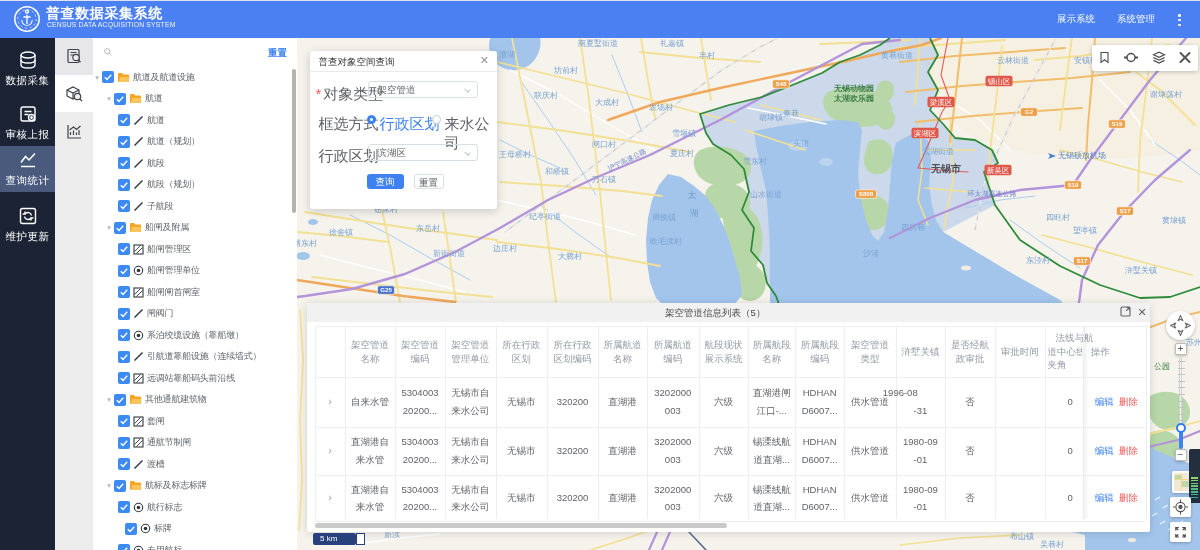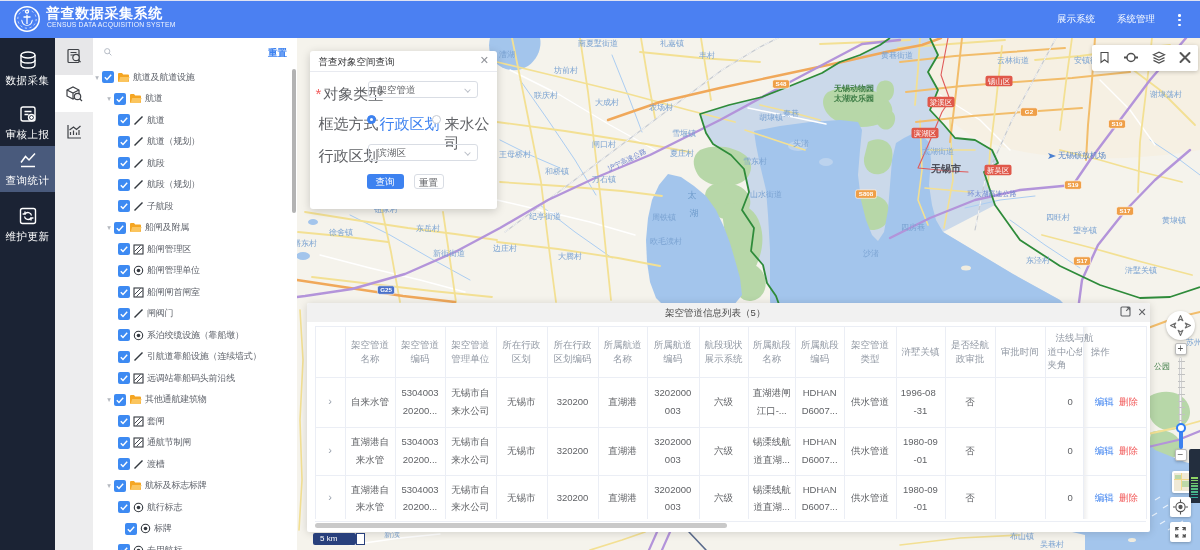--- a/index.html
+++ b/index.html
@@ -730,21 +730,21 @@
 <div class="bc" style="left:240.5px;top:93.4px;width:51.0px">320200</div>
 <div class="bc" style="left:291.5px;top:93.4px;width:49.0px">直湖港</div>
 <div class="bc" style="left:340.5px;top:84.6px;width:51.6px">3202000</div>
 <div class="bc" style="left:340.5px;top:102.1px;width:51.6px">003</div>
 <div class="bc" style="left:392.1px;top:93.4px;width:49.8px">六级</div>
 <div class="bc" style="left:441.9px;top:84.6px;width:46.6px">直湖港闸</div>
 <div class="bc" style="left:441.9px;top:102.1px;width:46.6px">江口-...</div>
 <div class="bc" style="left:488.5px;top:84.6px;width:49.3px">HDHAN</div>
 <div class="bc" style="left:488.5px;top:102.1px;width:49.3px">D6007...</div>
 <div class="bc" style="left:537.8px;top:93.4px;width:51.4px">供水管道</div>
-<div class="bc" style="left:587px;top:84.6px;width:49.5px">1996-08</div>
+<div class="bc" style="left:569px;top:84.6px;width:49.5px">1996-08</div>
 <div class="bc" style="left:589.2px;top:102.1px;width:49.5px">-31</div>
 <div class="bc" style="left:638.7px;top:93.4px;width:49.5px">否</div>
 <div class="bc" style="left:738.4px;top:93.4px;width:27.8px;text-align:right">0</div>
 <div class="bc" style="left:778.2px;top:93.4px;width:63.3px"><span class="ed">编辑</span>&nbsp;&nbsp;<span class="dl">删除</span></div>
 <div class="bc arrw" style="left:8.5px;top:141.4px;width:30.0px">›</div>
 <div class="bc" style="left:38.5px;top:133.6px;width:50.0px">直湖港自</div>
 <div class="bc" style="left:38.5px;top:151.1px;width:50.0px">来水管</div>
 <div class="bc" style="left:88.5px;top:133.6px;width:50.0px">5304003</div>
 <div class="bc" style="left:88.5px;top:151.1px;width:50.0px">20200...</div>
 <div class="bc" style="left:138.5px;top:133.6px;width:50.5px">无锡市自</div>

